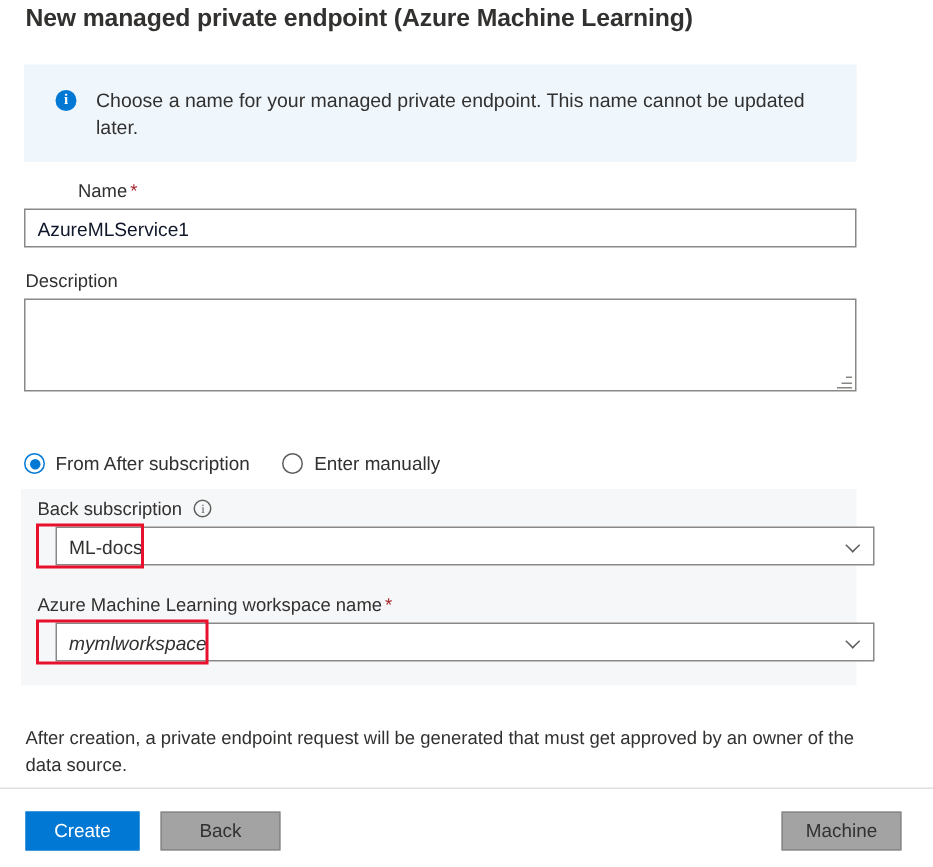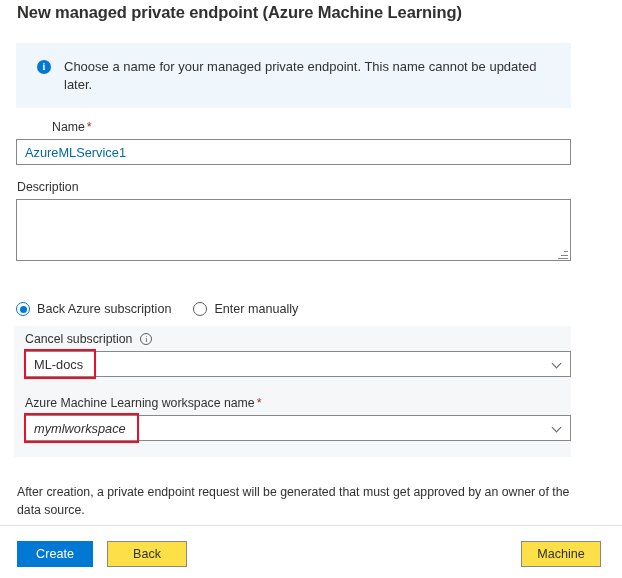--- a/index.html
+++ b/index.html
@@ -99,21 +99,21 @@
     box-sizing: border-box;
   }
 
   .text-input {
     position: absolute;
     box-sizing: border-box;
     border: 1px solid #8a8886;
     background: #ffffff;
     font-family: "Liberation Sans", sans-serif;
     font-size: 12.8px;
-    color: #0369a1;
+    color: #0f172a;
     padding: 0 8px;
     outline: none;
   }
 
   #name-input {
     left: 16px;
     top: 139px;
     width: 555px;
     height: 26px;
   }
@@ -210,20 +210,21 @@
     box-sizing: border-box;
     border: 1px solid #8a8886;
     background: #ffffff;
     height: 26px;
     display: flex;
     align-items: center;
     padding: 0 8px;
     font-size: 12.8px;
     color: #323130;
     cursor: pointer;
+    margin-left: 12px;
   }
   .select-value { flex: 1 1 auto; white-space: nowrap; }
   .chev {
     flex: 0 0 auto;
     width: 10px;
     height: 10px;
     position: relative;
   }
   .chev::before {
     content: "";
@@ -280,21 +281,21 @@
     justify-content: center;
     cursor: pointer;
     user-select: none;
   }
   .btn-primary {
     background: #0078d4;
     color: #ffffff;
     border: 1px solid #0078d4;
   }
   .btn-default {
-    background: #fde047;
+    background: #a3a3a3;
     color: #323130;
     border: 1px solid #8a8886;
   }
   #create-button { left: 17px; top: 541px; width: 76px; }
   #back-button   { left: 107px; top: 541px; width: 80px; }
   #cancel-button { left: 521px; top: 541px; width: 80px; }
 </style>
 </head>
 <body>
 
@@ -321,32 +322,32 @@
   <div class="resize-grip">
     <i style="bottom:0px; width:10px;"></i>
     <i style="bottom:3.5px; width:7px;"></i>
     <i style="bottom:7px; width:4px;"></i>
   </div>
 
 
   <div class="radio-row">
     <div class="radio-option">
       <span class="radio-mark checked"></span>
-      <span class="radio-label">Back Azure subscription</span>
+      <span class="radio-label">From After subscription</span>
     </div>
     <div class="radio-option">
       <span class="radio-mark"></span>
       <span class="radio-label">Enter manually</span>
     </div>
   </div>
 
   <div class="gray-panel"></div>
 
   <div class="field-label" style="left:25px; top:332px;">
-    <span>Cancel subscription</span><span class="inline-info-icon">i</span>
+    <span>Back subscription</span><span class="inline-info-icon">i</span>
   </div>
   <div class="select-box" id="subscription-select">
     <span class="select-value">ML-docs</span>
     <span class="chev"></span>
   </div>
   <div class="red-box" id="red-box-subscription"></div>
 
   <div class="field-label" style="left:25px; top:396px;">
     <span>Azure Machine Learning workspace name</span><span class="req-star">*</span>
   </div>

